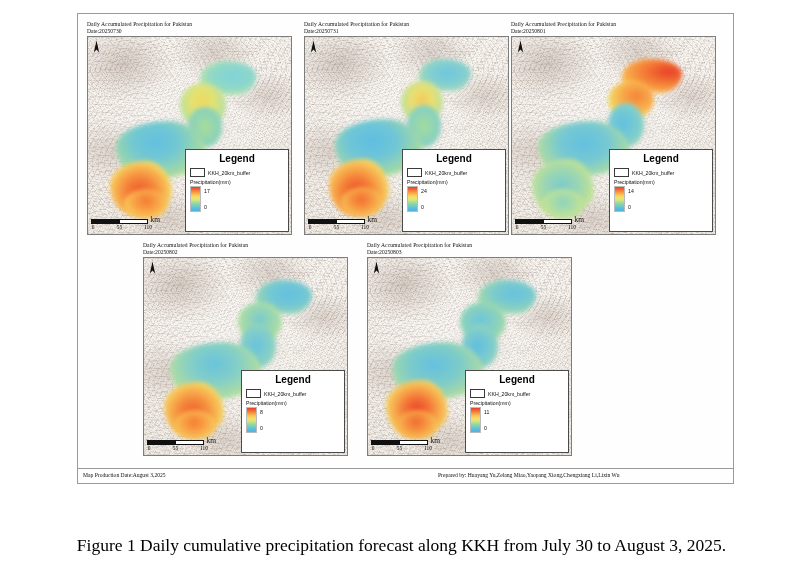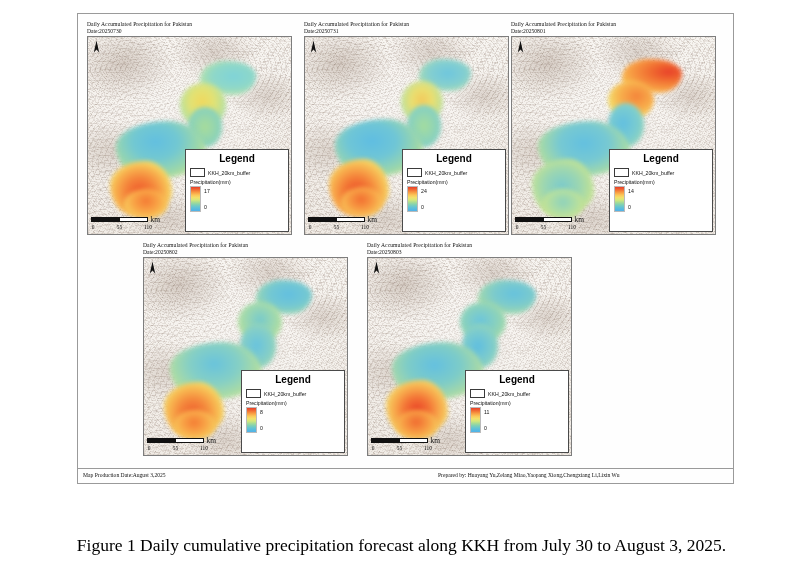--- a/index.html
+++ b/index.html
@@ -84,21 +84,21 @@
 
   
   .north{position:absolute;left:4px;top:3px;width:9px;height:14px;}
 
   
   .scalebar{position:absolute;left:3px;bottom:3px;width:74px;}
   .scalebar .bars{display:flex;height:5px;border:.6px solid #111;box-sizing:border-box;width:57px;}
   .scalebar .bars i{display:block;height:100%;flex:1;}
   .scalebar .bars i.dark{background:#111;}
   .scalebar .bars i.light{background:#ffffff;}
-  .scalebar .row{display:flex;align-items:center;}
+  .scalebar .row{display:flex;align-items:flex-end;}
   .scalebar .km{
     font-size:7.4px;line-height:7.4px;margin-left:2.5px;
     font-family:"Liberation Serif", serif;color:#111;
   }
   .scalebar .ticks{
     position:relative;width:57px;height:7px;margin-top:.5px;
     font-size:5.4px;font-family:"Liberation Serif", serif;color:#111;
   }
   .scalebar .ticks span{position:absolute;top:0;transform:translateX(-50%);}
 

